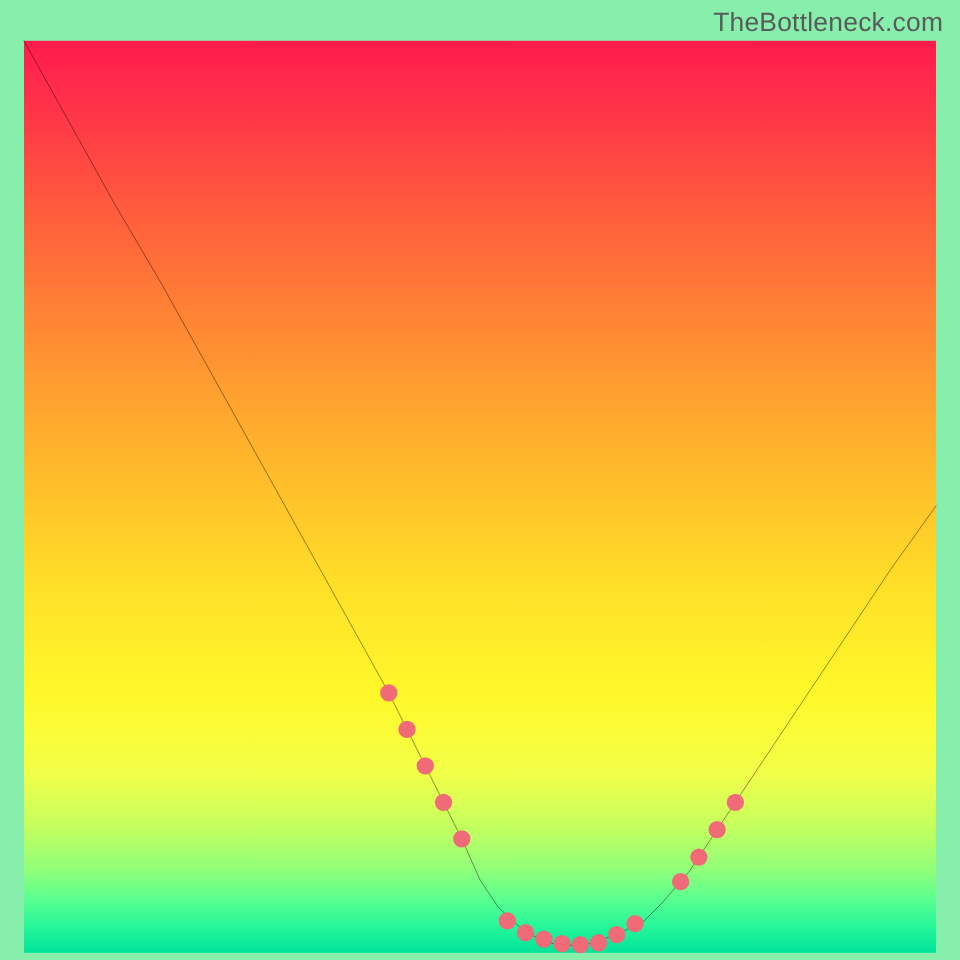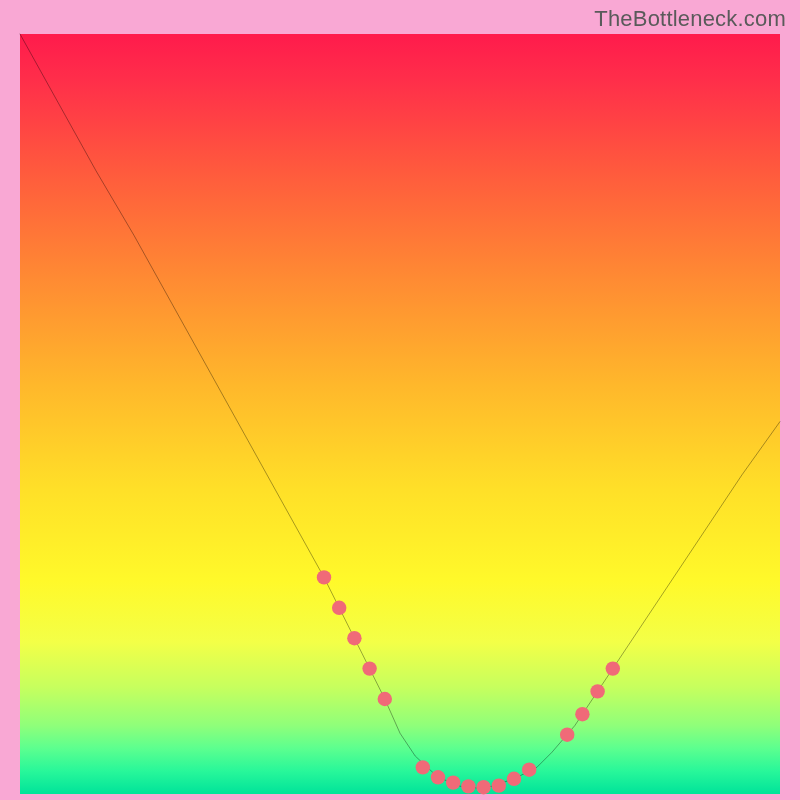--- a/index.html
+++ b/index.html
@@ -1,21 +1,21 @@
 <!DOCTYPE html>
 <html><head>
 <meta charset="utf-8">
 <style>
   * { margin: 0; padding: 0; box-sizing: border-box; }
   html, body { width: 800px; height: 800px; overflow: hidden; background: #000; }
   .frame {
     position: relative;
     width: 800px;
     height: 800px;
-    background: #f9a8d4;
+    background: #86efac;
   }
   .watermark {
     position: absolute;
     top: 6px;
     right: 14px;
     font-family: Arial, Helvetica, sans-serif;
     font-size: 22px;
     font-weight: 500;
     color: #5a5a5a;
     letter-spacing: 0.2px;

